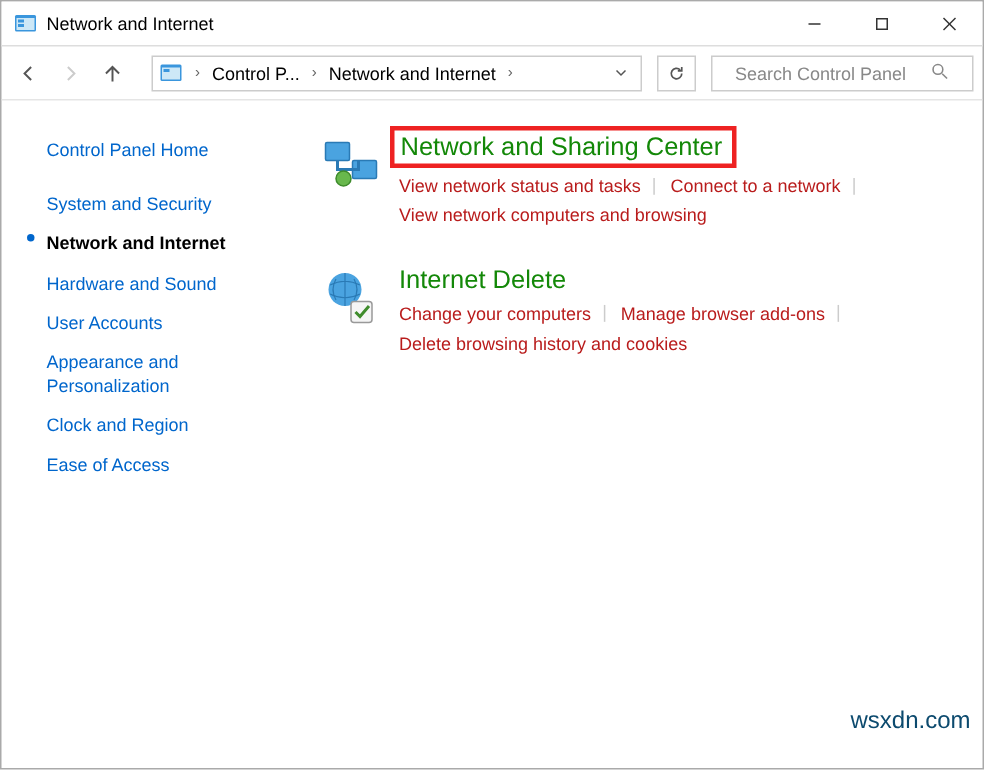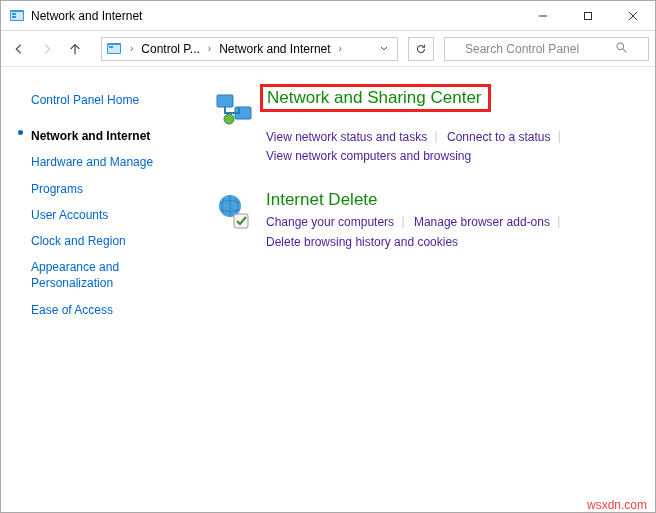--- a/index.html
+++ b/index.html
@@ -72,26 +72,26 @@
     .bc-sep { color: #666; font-size: 10px; padding: 0 4px; }
     .addr-dd { margin-left: auto; padding: 0 4px; color: #555; }
     .refresh-btn {
       width: 26px; height: 24px;
       border: 1px solid #ccc;
       display: flex; align-items: center; justify-content: center;
       color: #555; margin-right: 6px;
     }
     .refresh-btn svg { width: 14px; height: 14px; }
     .searchbox {
-      width: 205px; height: 24px;
+      width: 175px; height: 24px;
       border: 1px solid #ccc;
       display: flex; align-items: center;
-      padding: 0 20px;
+      padding: 0 6px;
       color: #888;
-      justify-content: space-between;
+      justify-content: center;
     }
     .searchbox input {
       border: none; outline: none; font-size: 12px; width: 130px; background: transparent;
     }
     .searchbox input::placeholder { color: #888; }
     .searchbox .si svg { width: 13px; height: 13px; color: #888; }
     
     .content { display: flex; height: calc(100% - 66px); }
     .sidebar {
       width: 205px;
@@ -135,44 +135,44 @@
       font-size: 17px;
       color: #138808;
       margin-bottom: 3px;
       font-weight: 400;
       cursor: pointer;
       display: inline-block;
     }
     .highlighted {
       border: 3px solid #e22;
       padding: 1px 6px 1px 4px;
-      margin: -3px -8px 16px -6px;
+      margin: -3px -8px 3px -6px;
     }
     .sublinks {
       font-size: 12px;
       line-height: 1.6;
     }
     .sublink {
-      color: #4c1d95;
+      color: #b91c1c;
       cursor: pointer;
       white-space: nowrap;
     }
     .sublink-sep {
       color: #ccc;
       display: inline-block;
       padding: 0 6px 0 4px;
       position: relative;
       top: -1px;
     }
     .watermark {
       position: absolute;
       right: 8px;
-      bottom: 0;
-      font-size: 12px;
-      color: #ef4444;
+      bottom: 22px;
+      font-size: 16px;
+      color: #0c4a6e;
     }
   </style>
 </head>
 <body>
 
 <div class="titlebar">
   <svg class="cp-icon" viewBox="0 0 16 16">
     <rect x="1" y="2" width="14" height="11" rx="1" fill="#3a96dd"></rect>
     <rect x="2" y="4" width="12" height="8" fill="#cde8f7"></rect>
     <rect x="3" y="5" width="4" height="2" fill="#3a96dd"></rect>
@@ -246,44 +246,44 @@
           <line x1="10" y1="10" x2="14" y2="14" stroke="#888" stroke-width="1.3"></line>
         </svg>
     </span>
   </div>
 </div>
 
 <div class="content">
   <div class="sidebar">
     <a class="sidebar-item">Control Panel Home</a>
     <div style="height:10px"></div>
+    <a class="sidebar-item">System and Security</a>
     <a class="sidebar-item current">Network and Internet</a>
-    <a class="sidebar-item">Hardware and Manage</a>
-    <a class="sidebar-item">Programs</a>
+    <a class="sidebar-item">Hardware and Sound</a>
     <a class="sidebar-item">User Accounts</a>
+    <a class="sidebar-item">Appearance and Personalization</a>
     <a class="sidebar-item">Clock and Region</a>
-    <a class="sidebar-item">Appearance and Personalization</a>
     <a class="sidebar-item">Ease of Access</a>
   </div>
 
   <div class="main">
 
     <div class="section">
       <svg class="section-icon" viewBox="0 0 40 40">
         <rect x="3" y="6" width="16" height="12" rx="1" fill="#4aa3e0" stroke="#2a7ab5"></rect>
         <rect x="21" y="18" width="16" height="12" rx="1" fill="#4aa3e0" stroke="#2a7ab5"></rect>
         <path d="M11 18 v6 h14 v-6" fill="none" stroke="#2a7ab5" stroke-width="2"></path>
         <circle cx="15" cy="30" r="5" fill="#68b84c" stroke="#3f8c2c"></circle>
       </svg>
       <div class="section-body">
         <div class="section-title highlighted">Network and Sharing Center</div>
         <div class="sublinks">
           <span class="sublink">View network status and tasks</span>
           <span class="sublink-sep">|</span>
-          <span class="sublink">Connect to a status</span>
+          <span class="sublink">Connect to a network</span>
           <span class="sublink-sep">|</span><br>
           <span class="sublink">View network computers and browsing</span>
         </div>
       </div>
     </div>
 
     <div class="section">
       <svg class="section-icon" viewBox="0 0 40 40">
         <circle cx="16" cy="14" r="11" fill="#4aa3e0"></circle>
         <path d="M6 11 Q16 6 26 11 M6 17 Q16 22 26 17 M16 3 v22" stroke="#2a7ab5" stroke-width="0.8" fill="none"></path>

